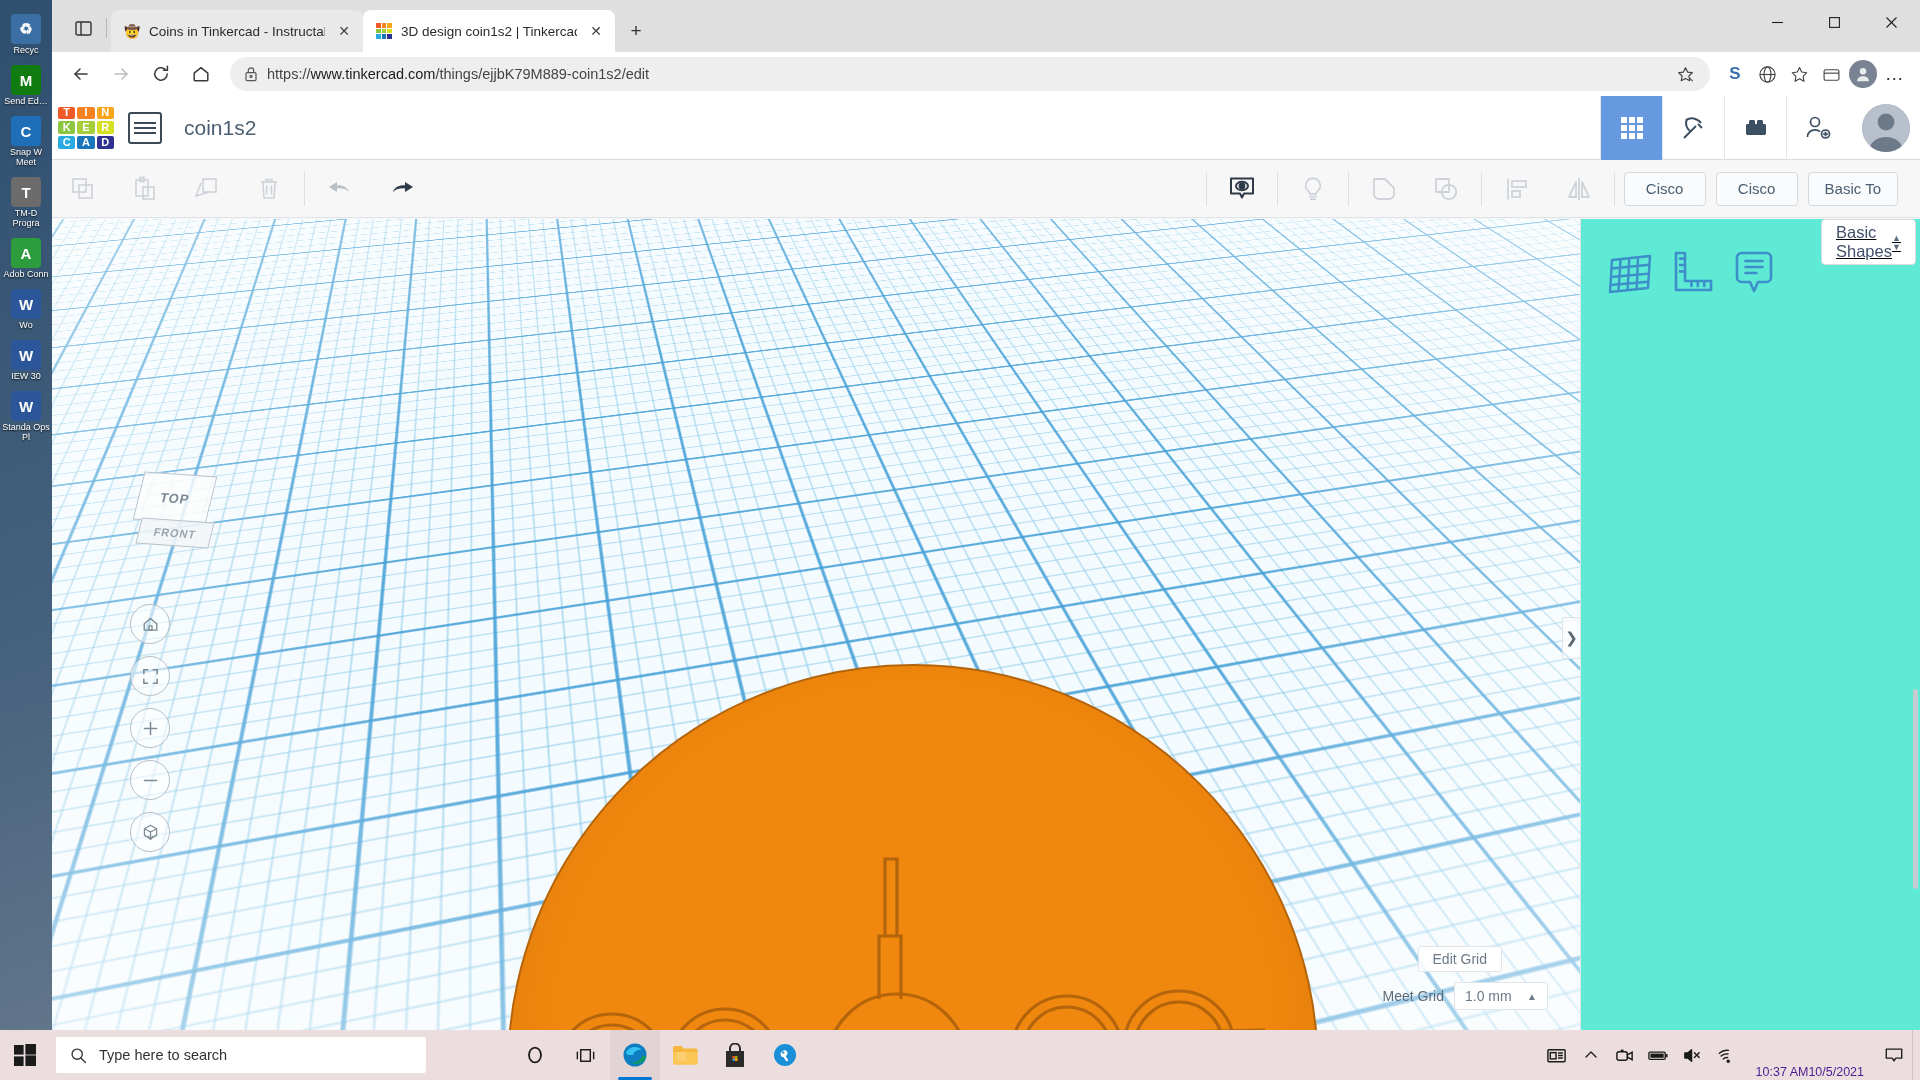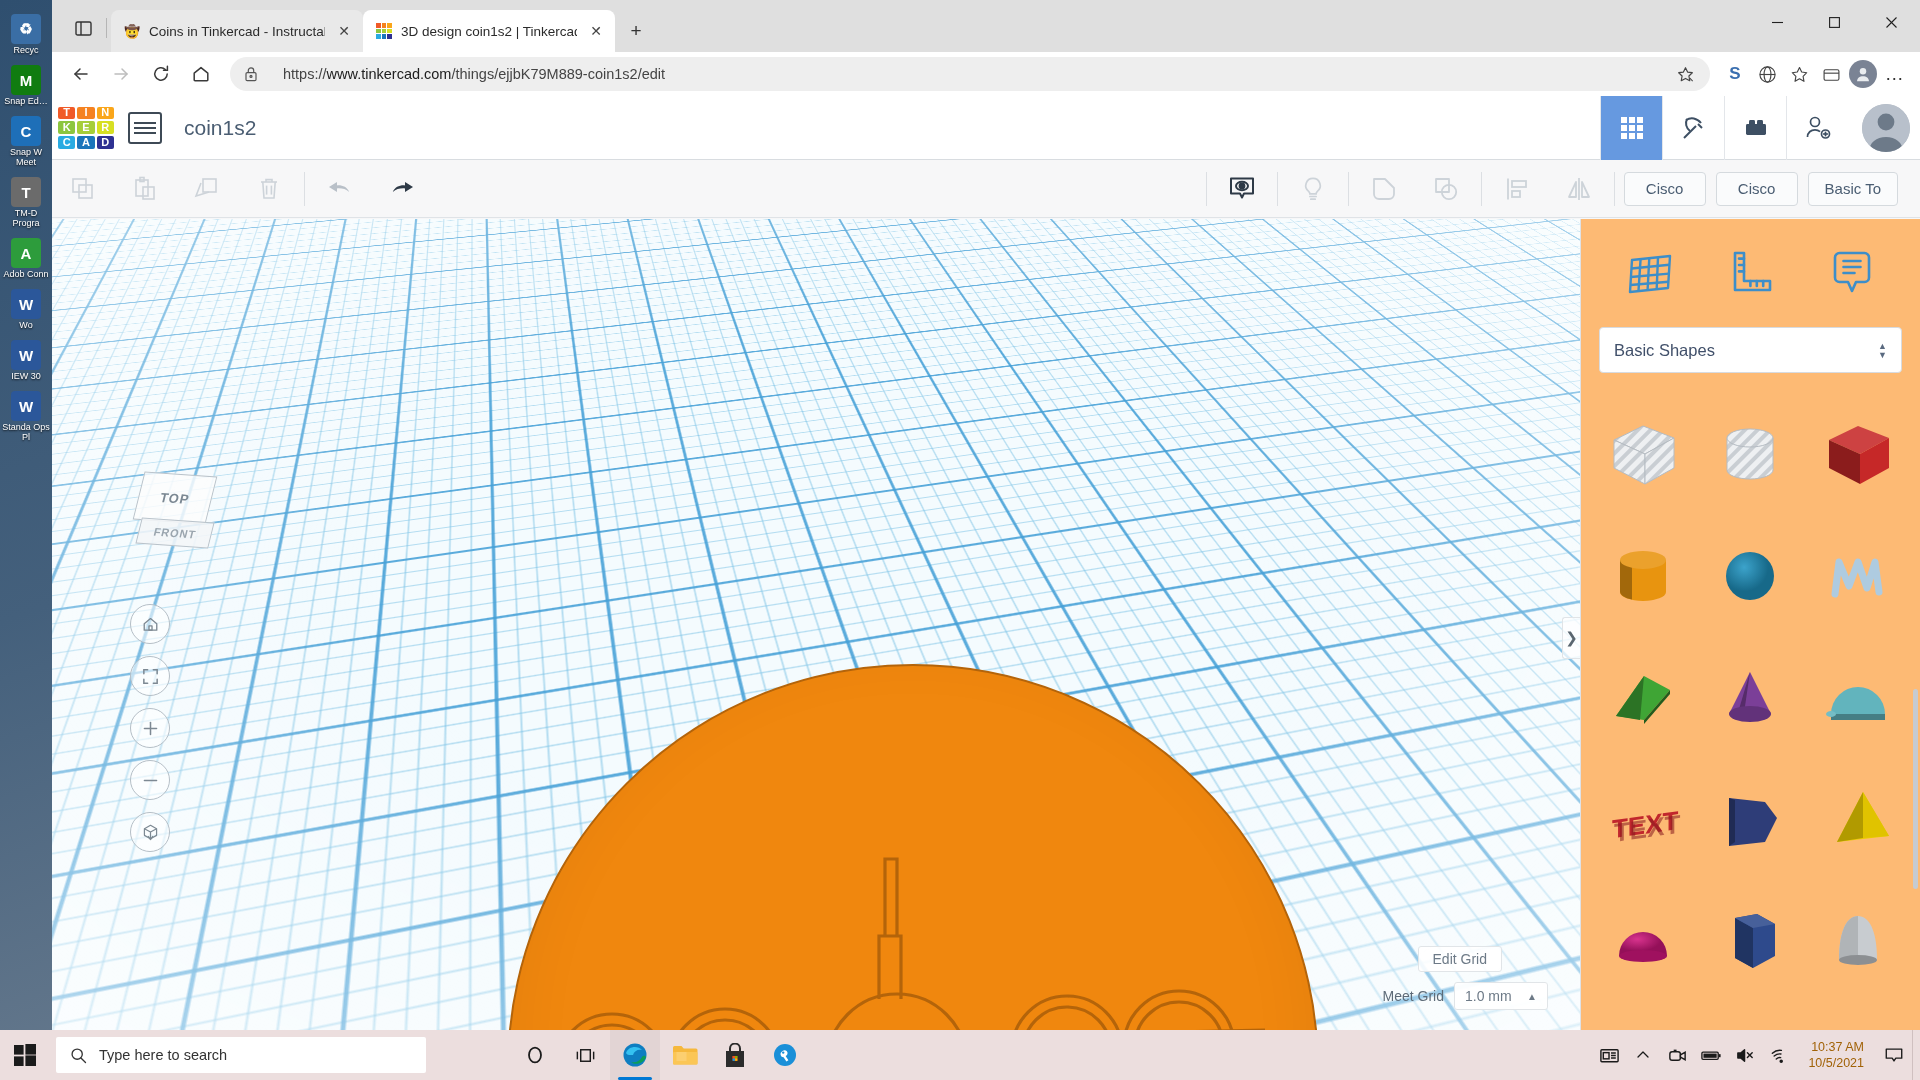--- a/index.html
+++ b/index.html
@@ -65,21 +65,21 @@
 
   
   #addrbar{ height:44px;background:#fff;display:flex;align-items:center;gap:2px;padding:0 10px; }
   .nav-btn{
     width:38px;height:38px;border-radius:6px;display:flex;align-items:center;justify-content:center;
     cursor:pointer;color:#3a3a3a;
   }
   .nav-btn.disabled{ color:#bdbdbd; cursor:default; }
   #urlbox{
     flex:1; height:34px; background:#eeeeee; border-radius:17px;
-    display:flex; align-items:center; gap:25px; padding:0 10px 0 14px; margin:0 8px;
+    display:flex; align-items:center; gap:9px; padding:0 10px 0 14px; margin:0 8px;
     font-size:14.5px; color:#444; cursor:text;
   }
   #urlbox .urltext{ flex:1; white-space:nowrap; overflow:hidden; }
   #urlbox .urltext .host{ color:#202020; }
   .addr-icon{ width:30px;height:30px;border-radius:5px;display:flex;align-items:center;justify-content:center;cursor:pointer;color:#444; }
   #profilepic{ width:28px;height:28px;border-radius:50%;background:#7a8394;display:flex;align-items:center;justify-content:center; }
 
   
   #tc { position:absolute; left:0; top:96px; right:0; bottom:0; background:#f7f7f8; }
   #tc-header{
@@ -191,21 +191,21 @@
     justify-content:space-between;gap:10px;font-size:14px;color:#6d7a87;cursor:pointer;
   }
   #panel-collapse{
     position:absolute; right:0; top:398px; width:18px;height:42px;
     background:rgba(255,255,255,.7); border:1px solid #e0e4e7; border-right:none;
     border-radius:3px 0 0 3px; display:flex;align-items:center;justify-content:center;
     font-size:15px;color:#5a6670;cursor:pointer;
   }
 
   
-  #rpanel{ width:340px;flex:0 0 340px;background:#fdba74;border-left:1px solid #dfe2e6;position:relative;display:flex;flex-direction:column; }
+  #rpanel{ width:340px;flex:0 0 340px;background:#5eead4;border-left:1px solid #dfe2e6;position:relative;display:flex;flex-direction:row;text-decoration:underline; }
   #rp-tools{ height:108px;display:flex;align-items:center;justify-content:space-around;padding:0 18px; }
   .rp-tool{ width:62px;height:62px;display:flex;align-items:center;justify-content:center;cursor:pointer;color:#3d8ec9; }
   #rp-select{
     margin:0 18px;height:46px;background:#fff;border:1px solid #d7dbe0;border-radius:4px;
     display:flex;align-items:center;padding:0 14px;cursor:pointer;
     font-size:16.5px;color:#41506a;
   }
   #rp-select .caret{ margin-left:auto;display:flex;flex-direction:column;gap:3px;color:#5a6a80;line-height:6px;font-size:9px; }
   #shapes{
     margin-top:20px; flex:1; overflow:hidden; position:relative;
@@ -225,38 +225,38 @@
     width:370px;height:36px;background:#fff;border-radius:2px;margin-left:6px;
     display:flex;align-items:center;gap:12px;padding:16px 14px;
     font-size:14.5px;color:#333;cursor:text;
   }
   .tb-app{ width:50px;height:50px;display:flex;align-items:center;justify-content:center;cursor:pointer;position:relative; }
   .tb-app.running{ background:#e2d4d4; }
   .tb-app.running::after{ content:'';position:absolute;bottom:0;left:8px;right:8px;height:3px;background:#0078d4;border-radius:2px; }
   #tray{ margin-left:auto;display:flex;align-items:center;height:50px;gap:0; }
   .tray-ic{ width:34px;height:50px;display:flex;align-items:center;justify-content:center;cursor:pointer;color:#1b1b1b; }
   #clock{
-    display:flex;flex-direction:column;align-items:flex-end;justify-content:center;
-    height:50px;padding:0 12px;font-size:12.5px;color:#a16207;line-height:16px;cursor:pointer;
+    display:flex;flex-direction:row;align-items:flex-end;justify-content:center;
+    height:50px;padding:0 12px;font-size:12.5px;color:#4c1d95;line-height:16px;cursor:pointer;
   }
   #notif{ width:36px;height:50px;display:flex;align-items:center;justify-content:center;cursor:pointer; }
   #showdesk{ width:8px;height:50px;border-left:1px solid #d0c0c0;cursor:pointer; }
 </style>
 </head>
 <body>
 
 <div id="desktop">
   <div id="desktop-icons">
       <div class="desk-icon">
         <div class="glyph" style="background:#3a6ea5">♻</div>
         <div class="lbl">Recyc</div>
       </div>
       <div class="desk-icon">
         <div class="glyph" style="background:#107c10">M</div>
-        <div class="lbl">Snap Ed…</div>
+        <div class="lbl">Send Ed…</div>
       </div>
       <div class="desk-icon">
         <div class="glyph" style="background:#1e6fb8">C</div>
         <div class="lbl">Snap W Meet</div>
       </div>
       <div class="desk-icon">
         <div class="glyph" style="background:#6b6b6b">T</div>
         <div class="lbl">TM-D Progra</div>
       </div>
       <div class="desk-icon">

